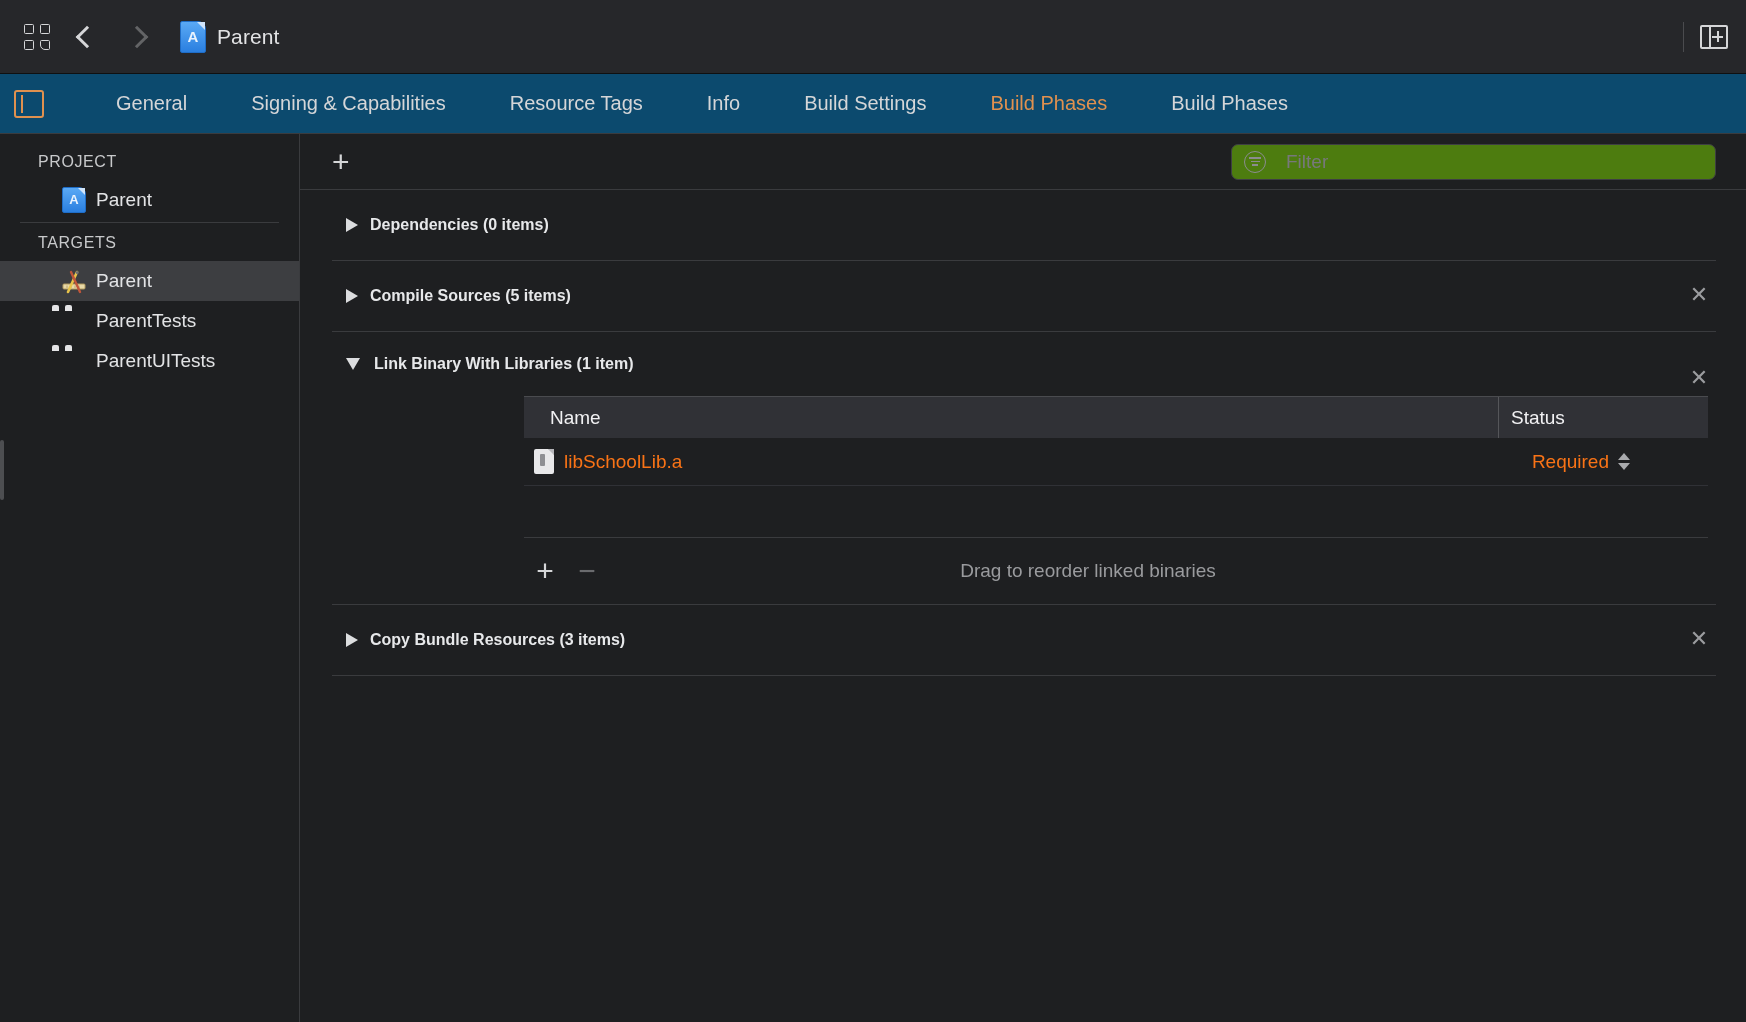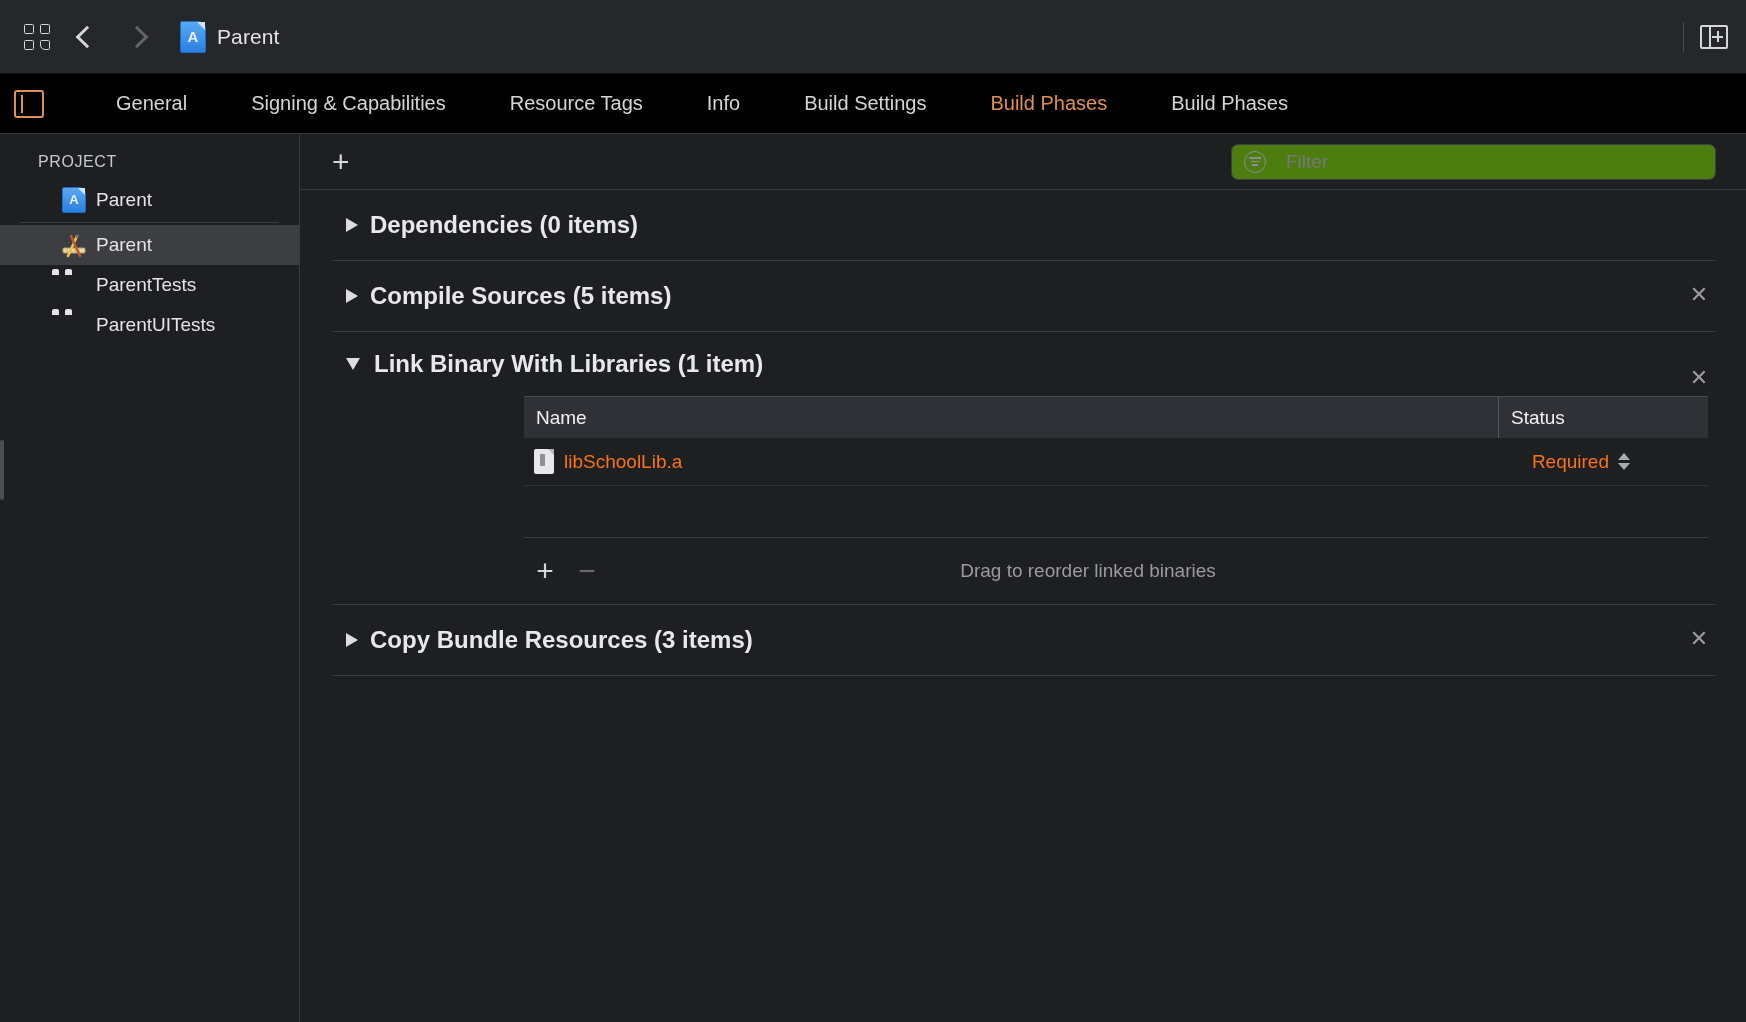--- a/index.html
+++ b/index.html
@@ -62,21 +62,21 @@
   .tb-right { margin-left: auto; display: flex; align-items: center; gap: 16px; }
   .tb-divider { width: 1px; height: 30px; background: #4a4b4e; }
   .panel-icon { width: 28px; height: 24px; border: 2px solid #d5d6d8; border-radius: 2px; position: relative; }
   .panel-icon::before { content: ""; position: absolute; left: 7px; top: -2px; bottom: -2px; width: 2px; background: #d5d6d8; }
   .panel-icon .pl { position: absolute; right: 3px; top: 50%; transform: translateY(-50%); width: 11px; height: 2px; background: #d5d6d8; }
   .panel-icon .pl::after { content: ""; position: absolute; left: 4.5px; top: -4.5px; width: 2px; height: 11px; background: #d5d6d8; }
 
   
   .tabbar {
     height: 60px; min-height: 60px;
-    background: #000000;
+    background: #0c4a6e;
     display: flex; align-items: center;
     border-bottom: 1px solid #3a3b3e;
     padding-left: 14px;
   }
   .sidebar-toggle {
     width: 30px; height: 28px;
     border: 2px solid #e0914f; border-radius: 3px;
     position: relative; flex: none; margin-right: 40px;
   }
   .sidebar-toggle::before {
@@ -177,37 +177,37 @@
     border-bottom: 1px solid #3a3b3e;
     margin: 0 30px 0 32px;
   }
   .phase-head {
     display: flex; align-items: center; gap: 12px;
     height: 70px; padding-left: 14px; cursor: default;
   }
   .tri { width: 0; height: 0; flex: none; }
   .tri-right { border-left: 12px solid #dcdddf; border-top: 7px solid transparent; border-bottom: 7px solid transparent; }
   .tri-down  { border-top: 12px solid #dcdddf; border-left: 7px solid transparent; border-right: 7px solid transparent; }
-  .phase-title { font-size: 24px; font-weight: bold; color: #e7e8ea; }
+  .phase-title { font-size: 16px; font-weight: bold; color: #e7e8ea; }
   .phase-close {
     position: absolute; right: 6px; top: 50%; transform: translateY(-50%);
     width: 22px; height: 22px; color: #9b9c9f; font-size: 22px; line-height: 20px;
     text-align: center; cursor: default;
   }
   .phase.expanded .phase-close { top: 36px; transform: none; }
   .phase.expanded .phase-head { height: 64px; gap: 14px; }
 
   .phase-body { padding: 0 0 0 0; }
   .lib-table { margin: 0 8px 0 192px; }
   .lib-th {
     display: flex; align-items: center; height: 42px;
     background: #303136; border-top: 1px solid #4a4b4f;
     font-size: 19px; color: #f1f1f3;
   }
-  .th-name { flex: 1; padding-left: 12px; }
+  .th-name { flex: 1; padding-left: 26px; }
   .th-status {
     width: 210px; padding-left: 12px; border-left: 1px solid #55565a; height: 100%;
     display: flex; align-items: center;
   }
   .lib-row {
     display: flex; align-items: center; height: 48px;
     border-bottom: 1px solid #303136;
     font-size: 19px; color: #f97316;
   }
   .lib-name { flex: 1; display: flex; align-items: center; gap: 10px; padding-left: 10px; }
@@ -292,20 +292,21 @@
 
     <div class="sidebar">
       <div class="section-title">PROJECT</div>
       <div class="side-row">
         <span class="side-icon icon-proj-doc">
             <span class="a-glyph">A</span>
           </span>
         <span>Parent</span>
       </div>
       <div class="hrule"></div>
+      <div class="section-title">TARGETS</div>
       <div class="side-row selected">
         <span class="side-icon icon-app-target">
           <svg width="24" height="26" viewBox="0 0 24 26">
             <rect x="1" y="16" width="22" height="5" rx="1" fill="#e8d9a8" stroke="#b39b5e" stroke-width="1"></rect>
             <line x1="5" y1="17.5" x2="5" y2="20" stroke="#b39b5e" stroke-width="0.8"></line>
             <line x1="9" y1="17.5" x2="9" y2="20" stroke="#b39b5e" stroke-width="0.8"></line>
             <line x1="13" y1="17.5" x2="13" y2="20" stroke="#b39b5e" stroke-width="0.8"></line>
             <line x1="17" y1="17.5" x2="17" y2="20" stroke="#b39b5e" stroke-width="0.8"></line>
             <line x1="6" y1="24" x2="15" y2="4" stroke="#e8c34a" stroke-width="2.6" stroke-linecap="round"></line>
             <line x1="18" y1="24" x2="9" y2="4" stroke="#c0563a" stroke-width="2.4" stroke-linecap="round"></line>

